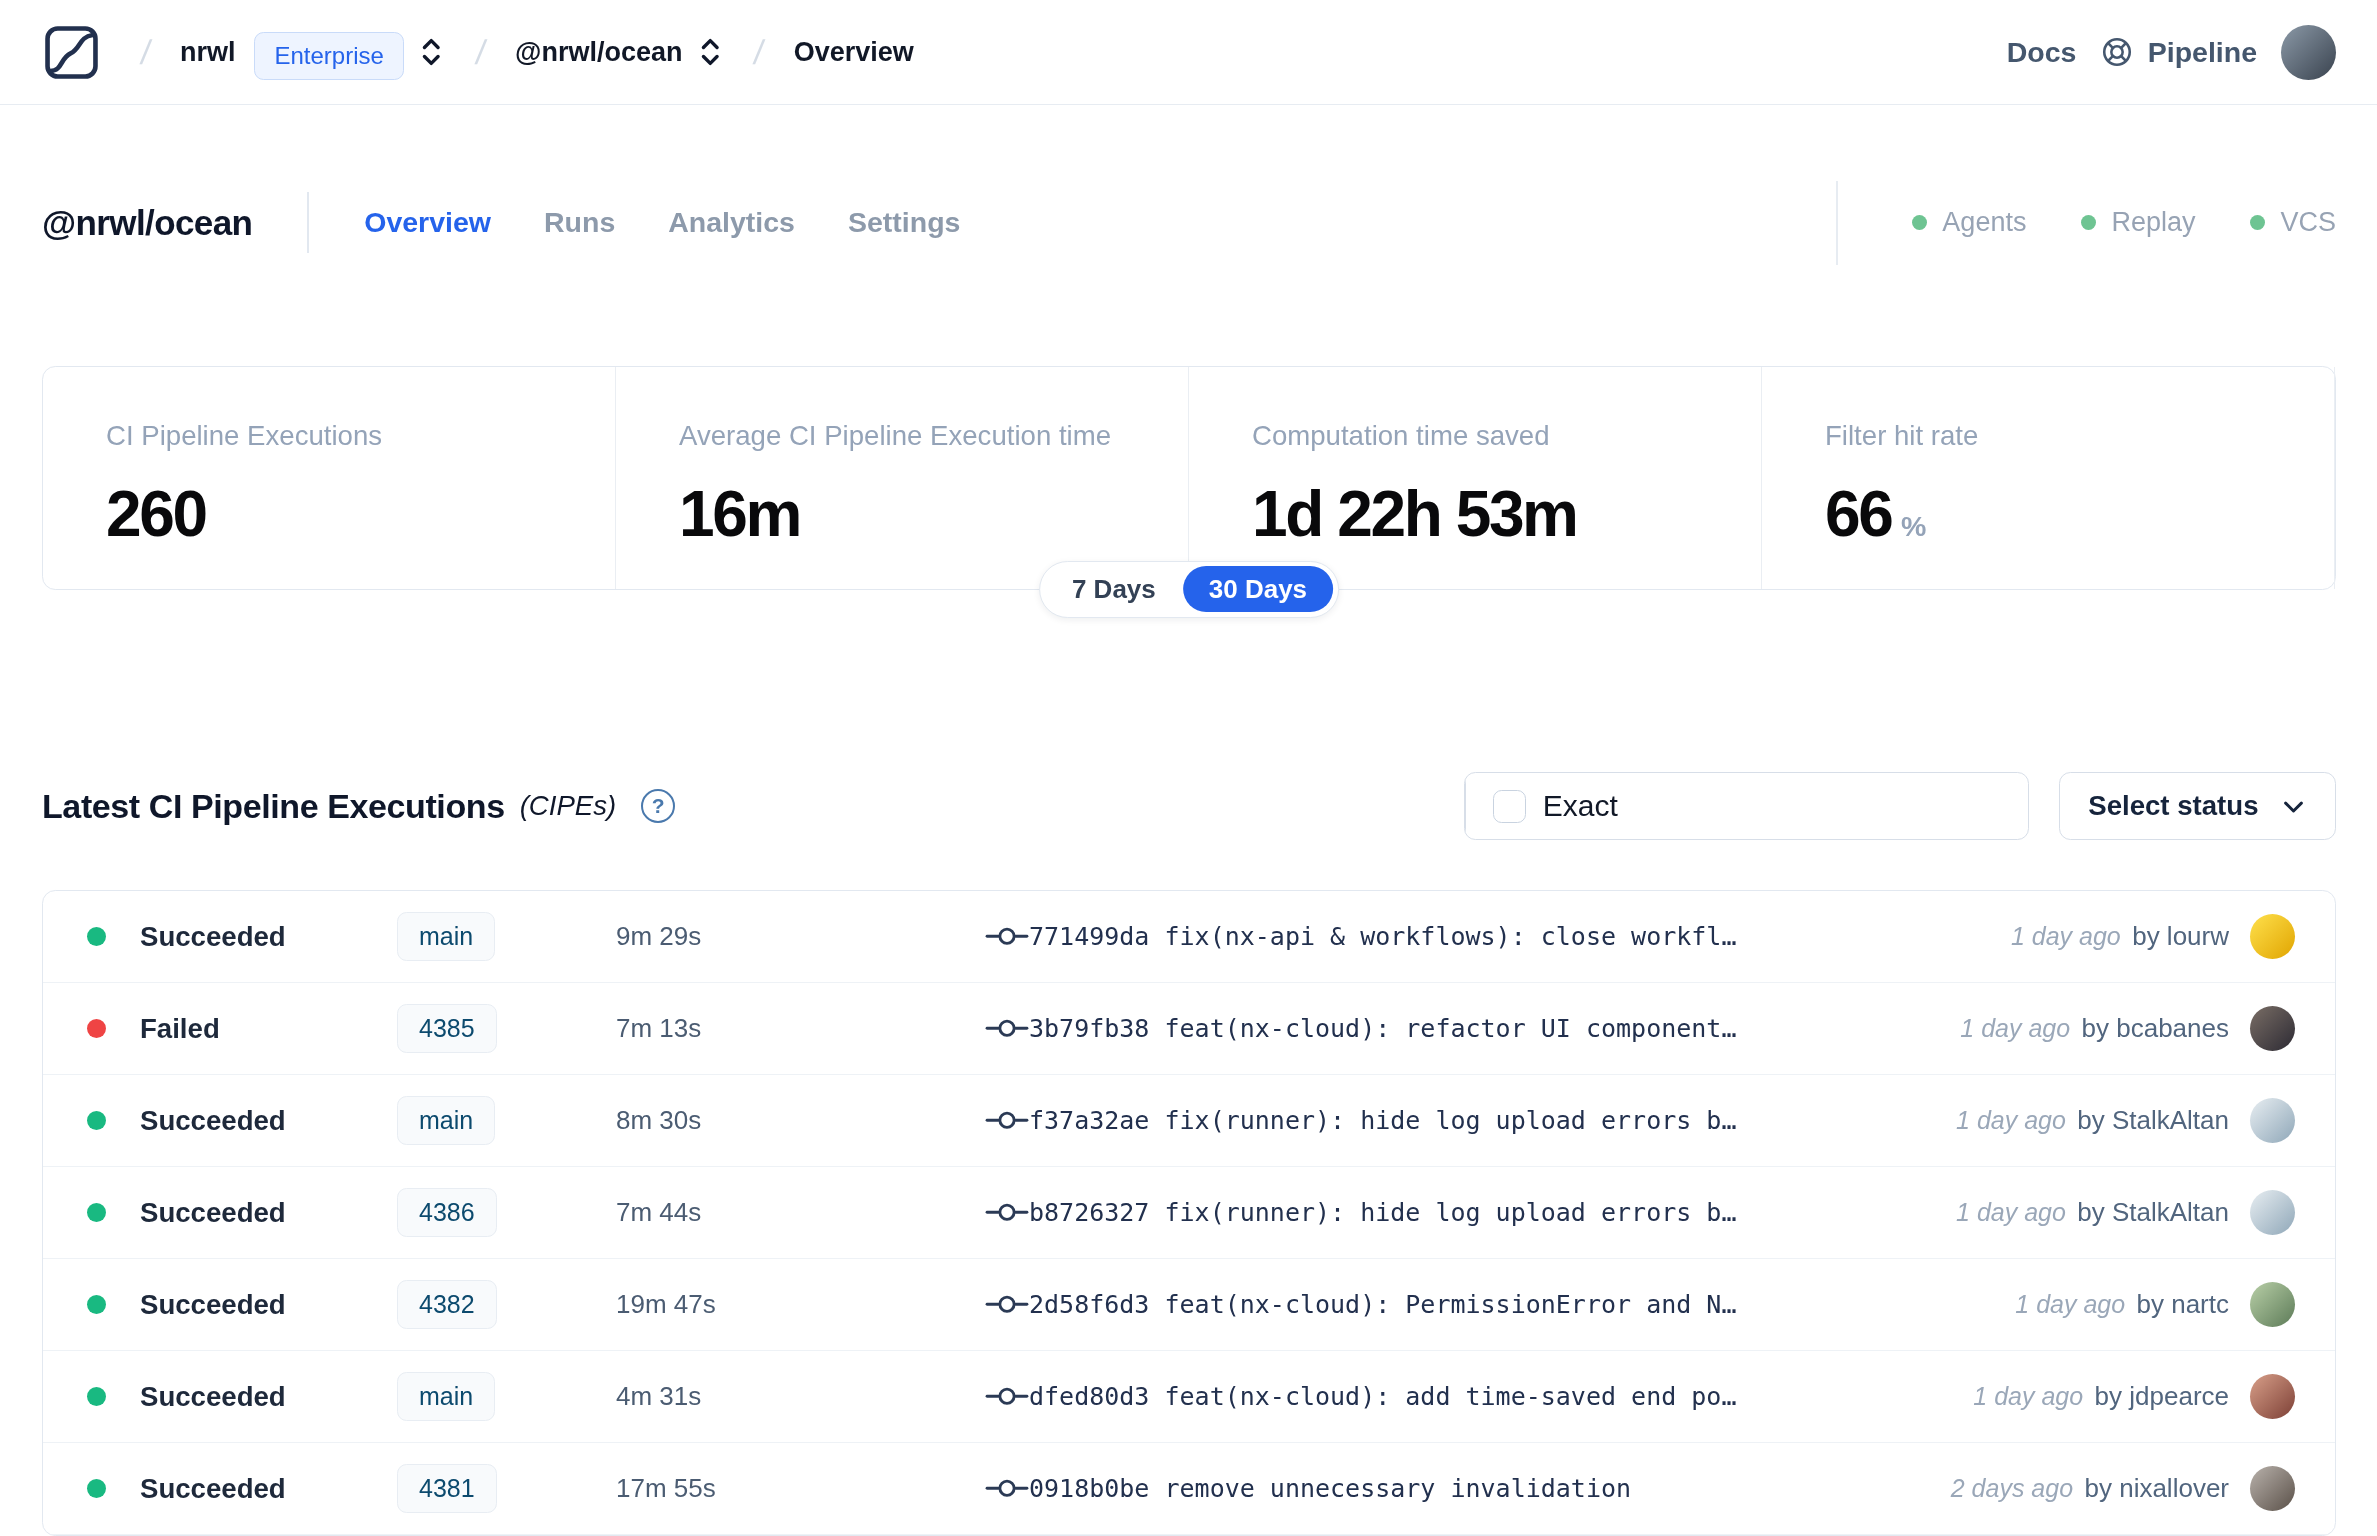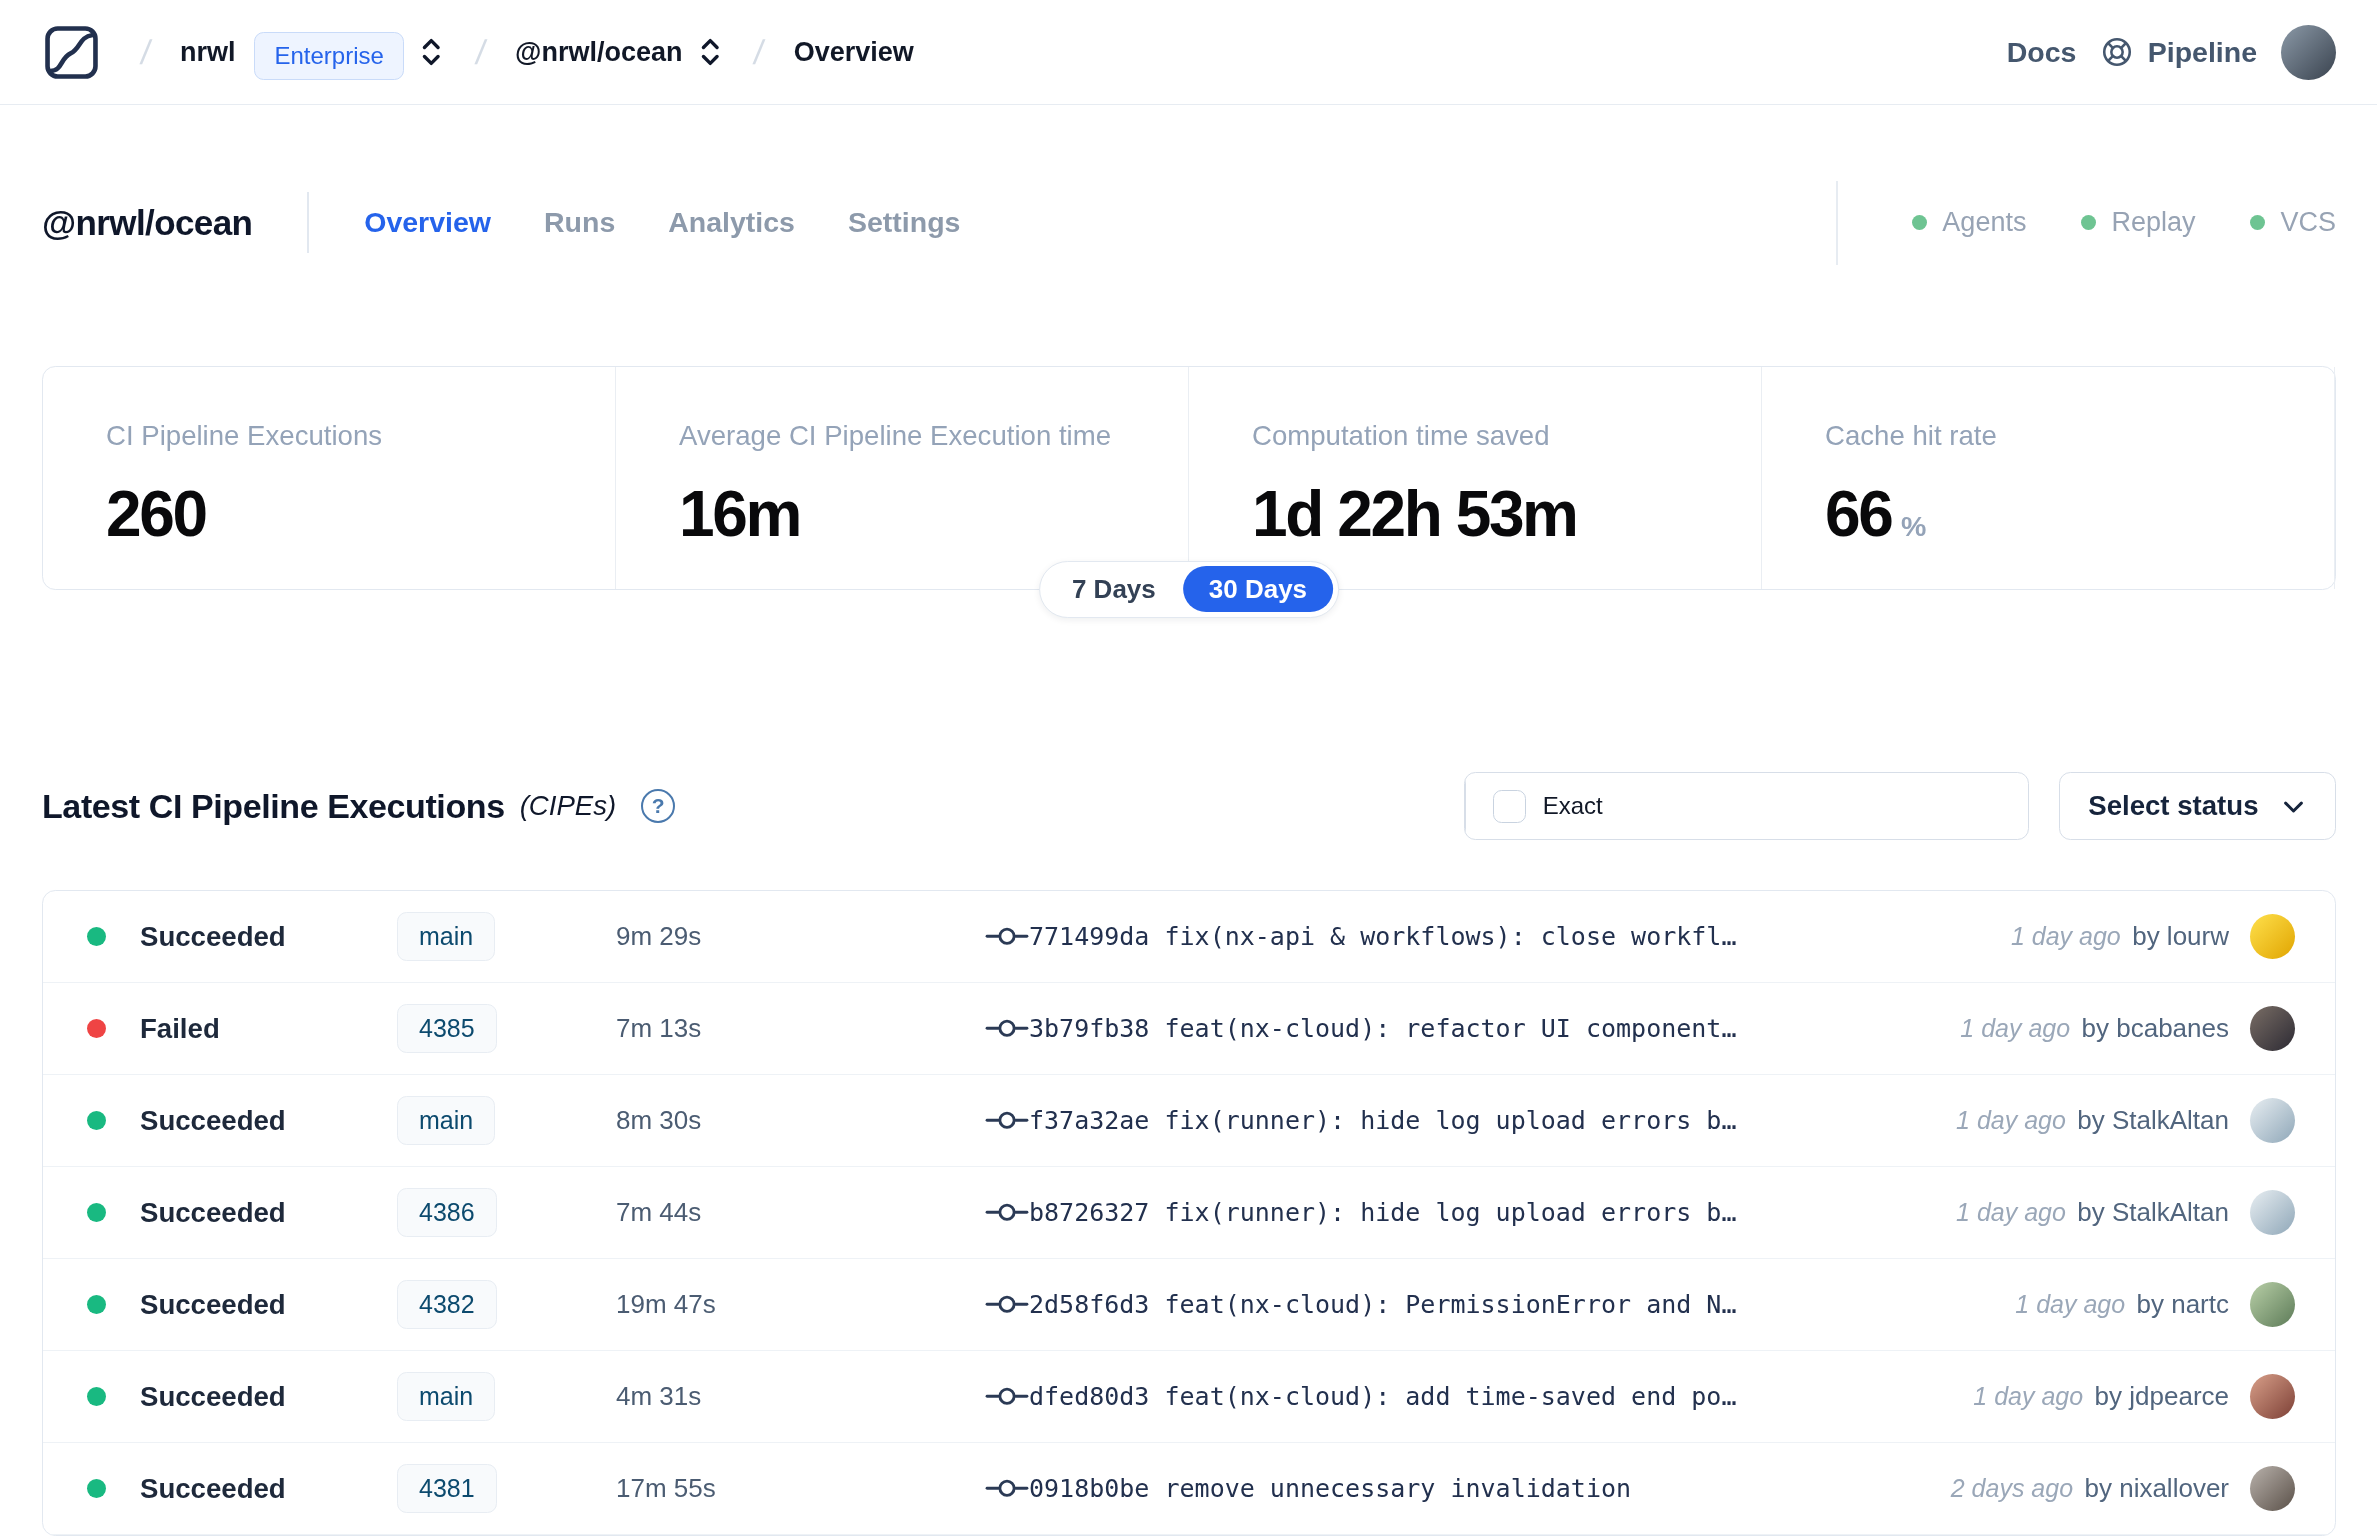--- a/index.html
+++ b/index.html
@@ -57,21 +57,21 @@
   .help { width:34px; height:34px; border:2.4px solid #4a79ad; border-radius:50%; color:#4a79ad;
     font-size:21px; font-weight:700; display:grid; place-items:center; margin-left:25px; cursor:pointer; }
   .cipe-controls { margin-left:auto; display:flex; gap:30px; align-items:center; }
   .filter-group { display:flex; align-items:stretch; border:1.4px solid #d7dee8; border-radius:11.4px;
     height:68px; background:#fff; width:565px; overflow:hidden; }
   .filter-input { border:none; outline:none; flex:1; padding:0 27px; font-size:27px;
     font-family:"Liberation Sans",sans-serif; color:#0f172a; min-width:0; }
   .filter-input::placeholder { color:#9aa7b8; }
   .exact { display:flex; align-items:center; gap:17px; padding:0 27px; border-left:1.4px solid #d7dee8; }
   .checkbox { width:33px; height:33px; border:1.9px solid #c9d3e0; border-radius:8.6px; background:#fff; cursor:pointer; }
-  .exact-label { font-size:24px; font-weight:500; color:#111827; }
+  .exact-label { font-size:30px; font-weight:500; color:#111827; }
   .status-select { border:1.4px solid #d7dee8; border-radius:11.4px; height:68px; padding:0 28.5px;
     display:flex; align-items:center; gap:21px; font-size:27.6px; font-weight:600; color:#16243c;
     cursor:pointer; background:#fff; }
 
   
   .table { margin:49px 42px 0; border:1.4px solid #e2e8f0; border-radius:13.3px; overflow:hidden; background:#fff; }
   .row { height:92px; display:flex; align-items:center; border-bottom:1.4px solid #eef2f6;
     padding:0 40px 0 44px; cursor:pointer; }
   .dot { width:19px; height:19px; border-radius:50%; flex:none; }
   .status { font-size:27.6px; font-weight:600; color:#1e293b; margin-left:34px; width:257px; }
@@ -164,21 +164,21 @@
   </div>
   <div class="stat-cell">
     <div class="stat-label">Average CI Pipeline Execution time</div>
     <div class="stat-value"><span>16m</span><span class="stat-suffix"></span></div>
   </div>
   <div class="stat-cell">
     <div class="stat-label">Computation time saved</div>
     <div class="stat-value"><span>1d 22h 53m</span><span class="stat-suffix"></span></div>
   </div>
   <div class="stat-cell">
-    <div class="stat-label">Cache hit rate</div>
+    <div class="stat-label">Filter hit rate</div>
     <div class="stat-value"><span>66</span><span class="stat-suffix">%</span></div>
   </div>
   <div class="toggle">
     <span class="toggle-opt">7 Days</span>
     <span class="toggle-opt active">30 Days</span>
   </div>
 </section>
 
 <section class="cipe-header">
   <span class="cipe-title">Latest CI Pipeline Executions</span>

